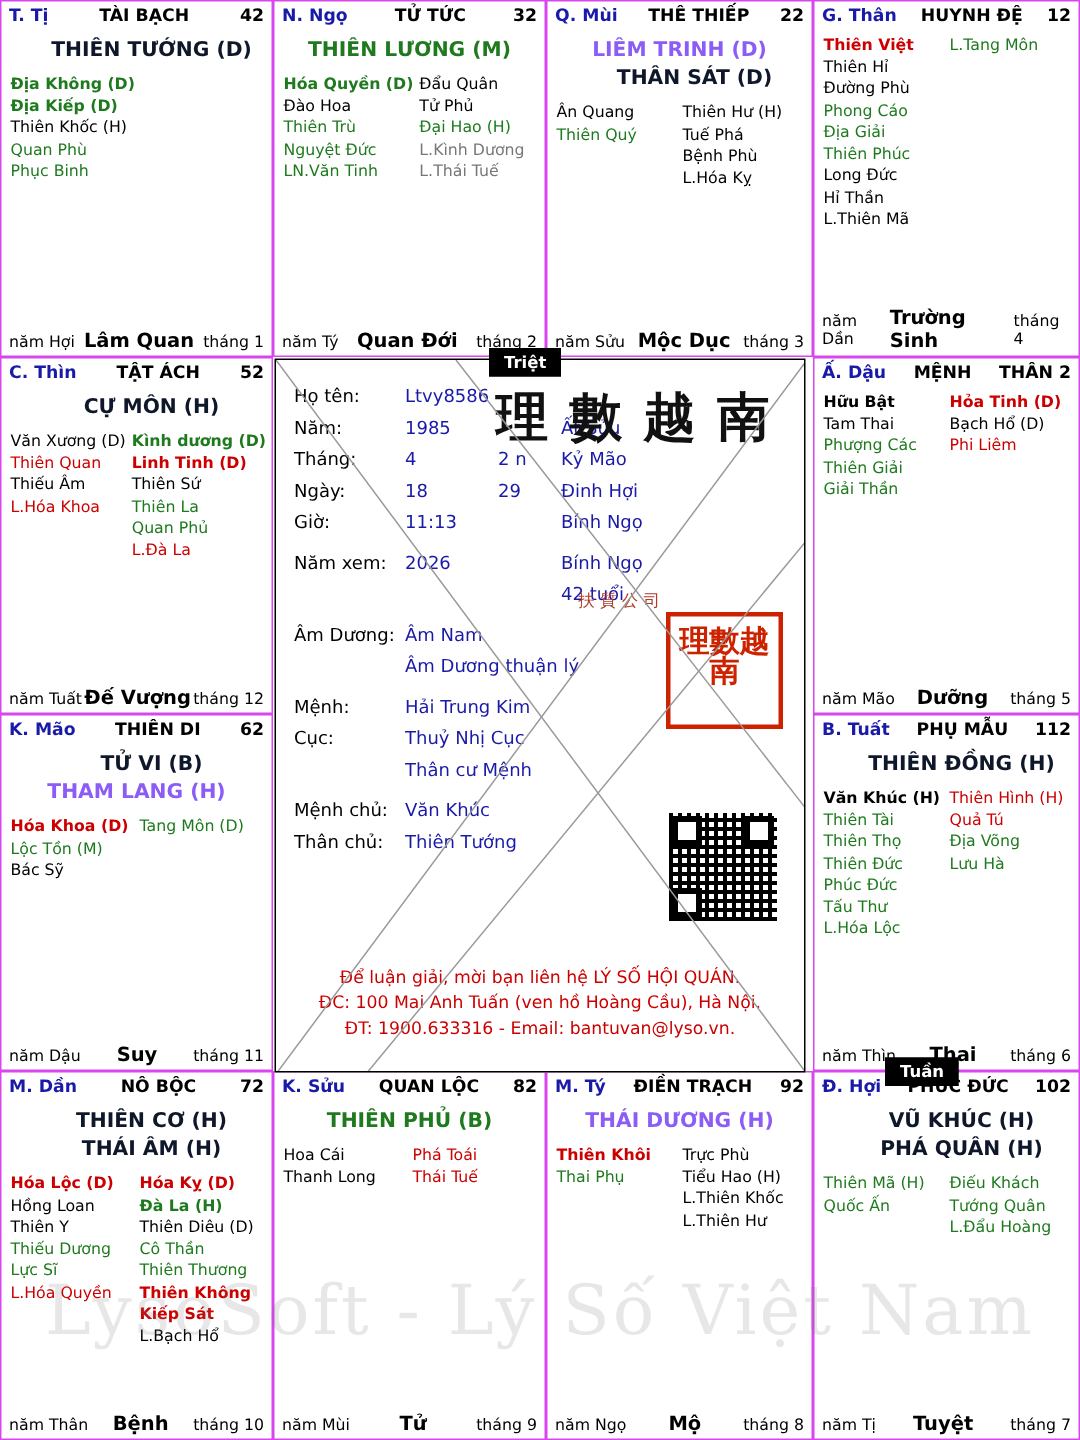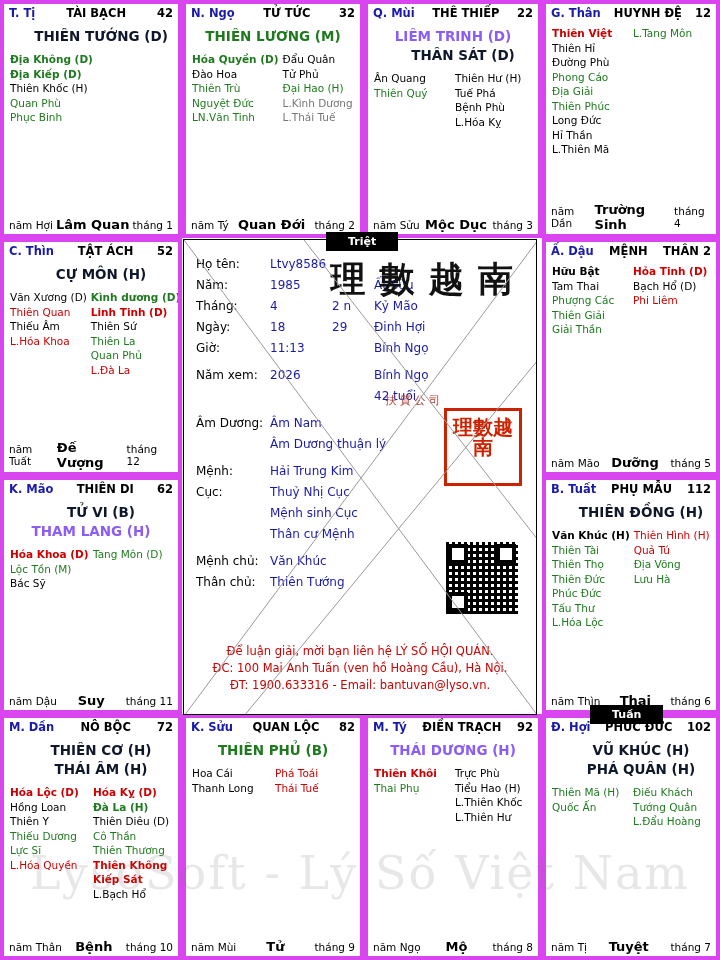--- a/index.html
+++ b/index.html
@@ -12,21 +12,21 @@
     position:relative;
     overflow:hidden;
   }
   #board {
     position:absolute; left:0; top:0; width:720px; height:960px;
     display:grid;
     grid-template-columns:182px 182px 178px 178px;
     grid-template-rows:238px 238px 238px 246px;
   }
   .cell {
-    border:4px solid #d946ef;
+    border:1px solid #d946ef;
     position:relative;
     overflow:hidden;
     background:#fff;
   }
   
   .pal-head {
     display:flex; align-items:center; justify-content:space-between;
     padding:2px 5px 0 5px;
     font-size:11.5px; font-weight:bold;
   }
@@ -131,21 +131,21 @@
     text-align:center;
     color:#cc0000;
     font-size:11.5px;
     line-height:17px;
   }
   
   .badge {
     position:absolute;
     background:#000; color:#fff;
     font-size:11px; font-weight:bold;
-    padding:2px 21px;
+    padding:2px 9px;
     border:1px solid #000;
     z-index:30;
   }
   #badge-triet { left:326px; top:232px; }
   #badge-tuan { left:590px; top:705px; }
   
   #wm {
     position:absolute; left:0; right:0; bottom:60px;
     text-align:center;
     font-size:46px;
@@ -556,24 +556,20 @@
     <div class="row blk">
       <div class="lbl">Mệnh:</div>
       <div class="v3">Hải Trung Kim</div>
     </div>
     <div class="row">
       <div class="lbl">Cục:</div>
       <div class="v3">Thuỷ Nhị Cục</div>
     </div>
     <div class="row">
       <div class="lbl"></div>
-      <div class="v3">Mệnh sinh Cục</div>
-    </div>
-    <div class="row">
-      <div class="lbl"></div>
       <div class="v3">Thân cư Mệnh</div>
     </div>
     <div class="row blk">
       <div class="lbl">Mệnh chủ:</div>
       <div class="v3">Văn Khúc</div>
     </div>
     <div class="row">
       <div class="lbl">Thân chủ:</div>
       <div class="v3">Thiên Tướng</div>
     </div>

